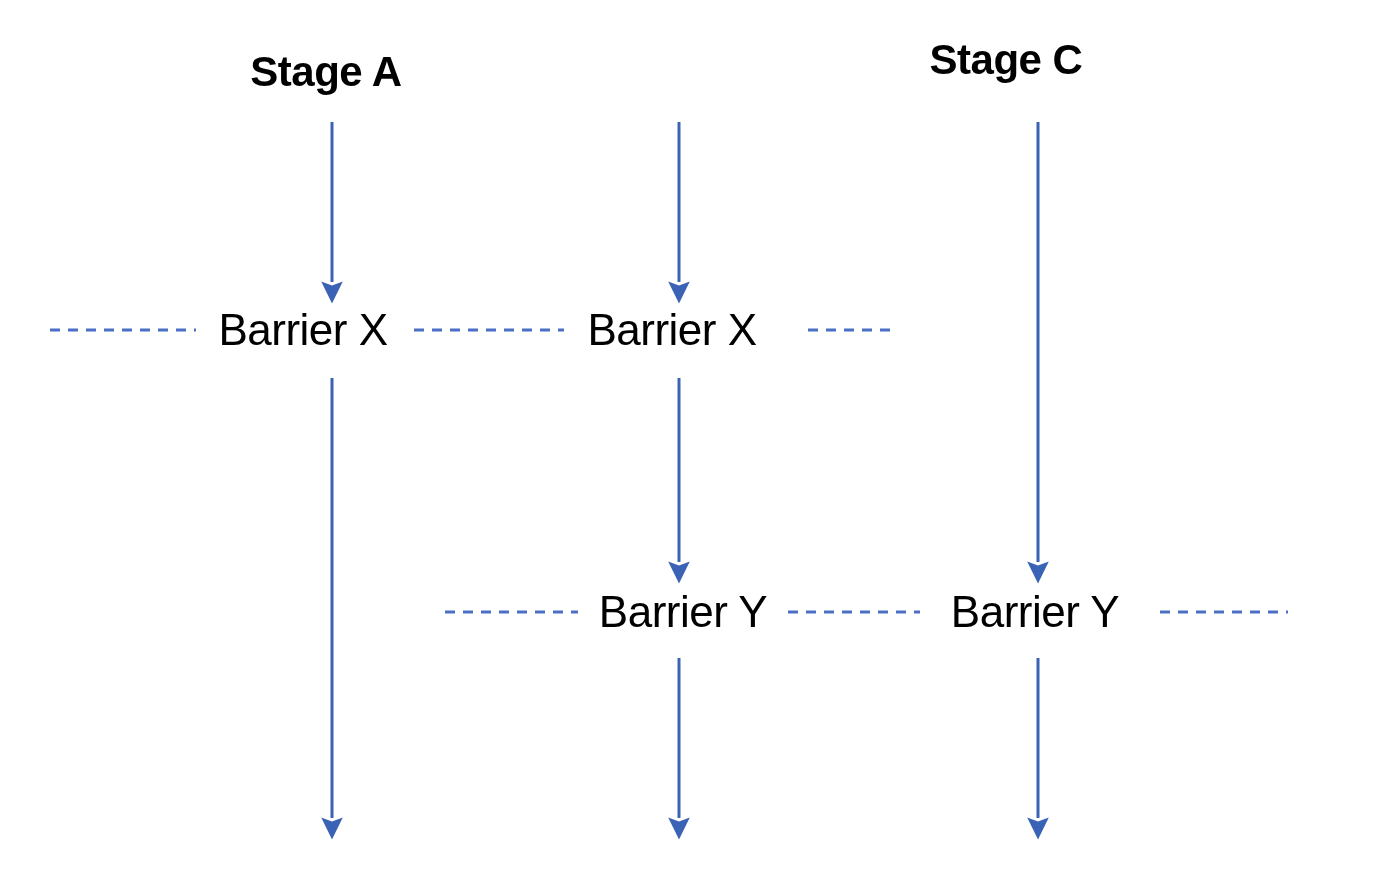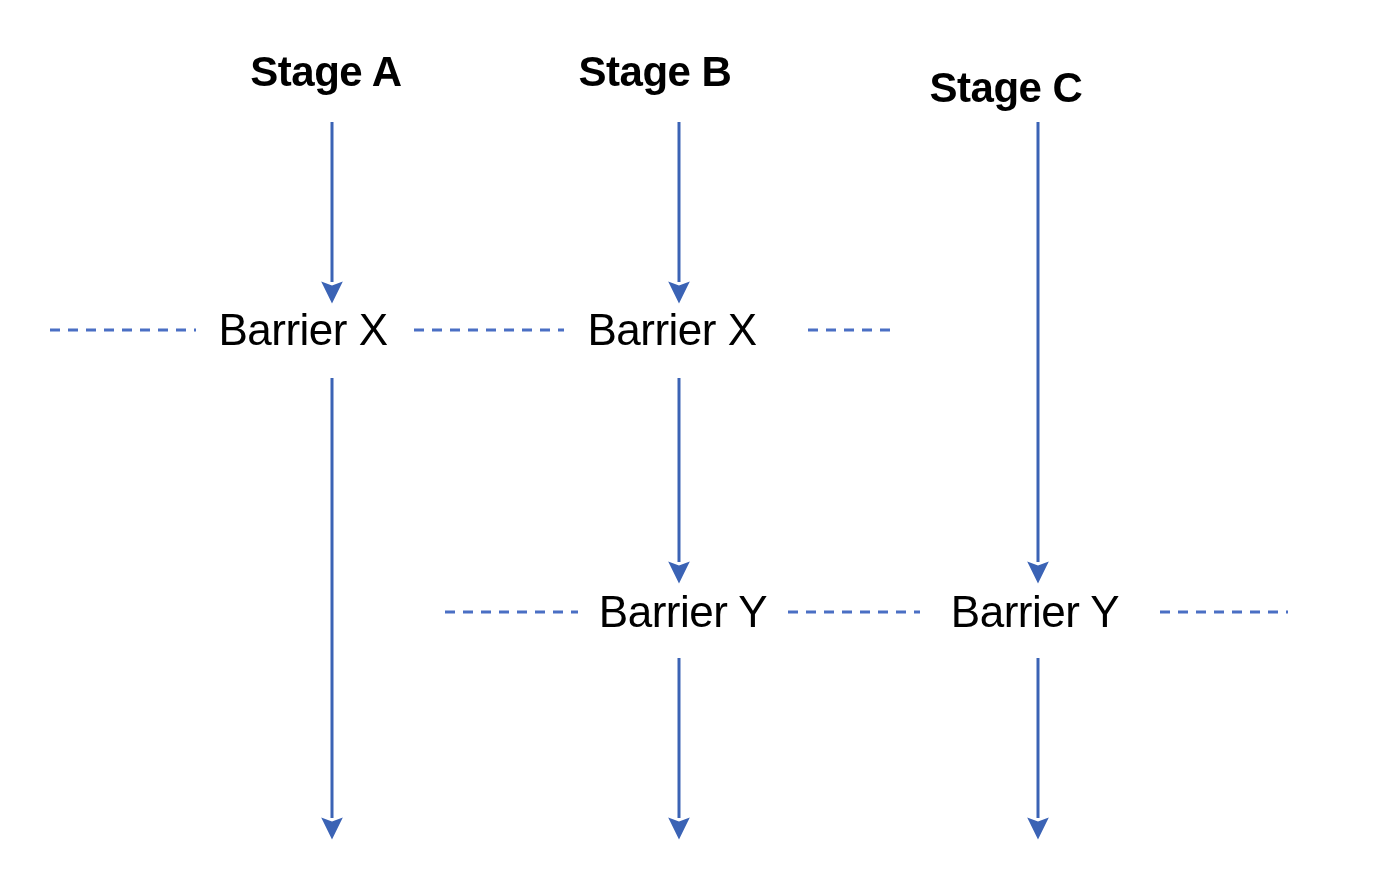--- a/index.html
+++ b/index.html
@@ -82,22 +82,21 @@
         <line x1="808" y1="330" x2="896" y2="330" stroke="#4A6FC4" stroke-width="3" stroke-dasharray="10 8" stroke-linecap="butt"></line>
         <line x1="445" y1="612" x2="578" y2="612" stroke="#4A6FC4" stroke-width="3" stroke-dasharray="10 8" stroke-linecap="butt"></line>
         <line x1="788" y1="612" x2="920" y2="612" stroke="#4A6FC4" stroke-width="3" stroke-dasharray="10 8" stroke-linecap="butt"></line>
         <line x1="1160" y1="612" x2="1288" y2="612" stroke="#4A6FC4" stroke-width="3" stroke-dasharray="10 8" stroke-linecap="butt"></line>
       </g>
   </svg>
 
   <div class="label-layer">
 
     <div class="node-label stage-title" style="left:326px; top:72px;">Stage A</div>
-    <div class="node-label stage-title" style="left:655px; top:72px;">Stage B</div>
-    <div class="node-label stage-title" style="left:1006px; top:88px;">Stage C</div>
+    <div class="node-label stage-title" style="left:1006px; top:60px;">Stage C</div>
 
     <div class="node-label barrier-label" style="left:303px; top:330px;">Barrier X</div>
     <div class="node-label barrier-label" style="left:672px; top:330px;">Barrier X</div>
     <div class="node-label barrier-label" style="left:683px; top:612px;">Barrier Y</div>
     <div class="node-label barrier-label" style="left:1035px; top:612px;">Barrier Y</div>
   </div>
 
 </div>
 
 </body></html>

